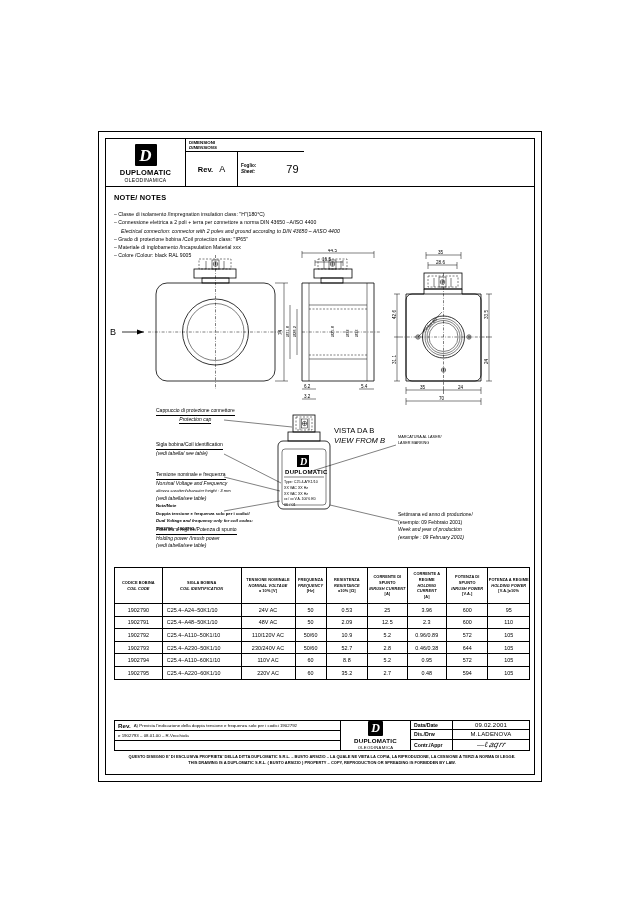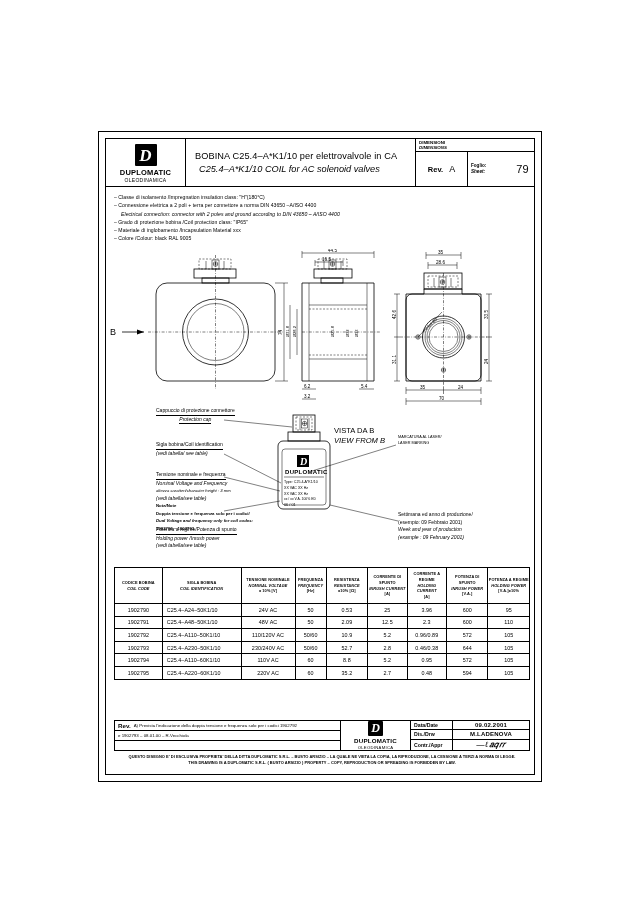--- a/index.html
+++ b/index.html
@@ -311,21 +311,21 @@
     padding-left: 3px;
     border-right: 0.6px solid #000;
     height: 100%;
     display: flex;
     align-items: center;
     box-sizing: border-box;
   }
   .meta-val {
     flex: 1;
     font-size: 6.0px;
-    font-weight: bold;
+    font-weight: normal;
     text-align: center;
     letter-spacing: 0.2px;
   }
   .sig {
     font-family: "Liberation Serif", serif;
     font-style: italic;
     font-size: 8px;
   }
   .copyright {
     margin-top: 3px;
@@ -353,24 +353,20 @@
 <div class="page">
   <div class="frame">
     <div class="inner">
 
       <div class="header">
         <div class="hdr-logo">
           <div class="logo-d">D</div>
           <div class="logo-name">DUPLOMATIC</div>
           <div class="logo-sub">OLEODINAMICA</div>
         </div>
-        <div class="hdr-title">
-          <div class="t1">BOBINA C25.4–A*K1/10 per elettrovalvole in CA</div>
-          <div class="t2">C25.4–A*K1/10   COIL  for AC solenoid valves</div>
-        </div>
         <div class="hdr-right">
           <div class="hdr-dim">
             <span>DIMENSIONI</span>
             <span class="it">DIMENSIONS</span>
           </div>
           <div class="hdr-rev">
             <div class="cellA">
               <span class="lbl">Rev.</span>
               <span class="val">A</span>
             </div>
@@ -379,20 +375,21 @@
                 <span>Foglio:</span>
                 <span class="it">Sheet:</span>
               </span>
               <span class="sheetnum">79</span>
             </div>
           </div>
         </div>
       </div>
 
       <div class="notes">
+        <div class="notes-title">NOTE/ NOTES</div>
         <div class="note-line">–  Classe di isolamento /Impregnation insulation class: "H"(180°C)</div>
         <div class="note-line">–  Connessione elettrica a 2 poli + terra per connettore a norma DIN 43650 –A/ISO 4400</div>
         <div class="note-line note-cont it" style="font-style:italic">Electrical connection: connector with 2 poles and ground according to DIN 43650 – A/ISO 4400</div>
         <div class="note-line">–  Grado di protezione bobina /Coil protection class: "IP65"</div>
         <div class="note-line">–  Materiale di inglobamento /Incapsulation Material xxx</div>
         <div class="note-line">–  Colore /Colour: black RAL 9005</div>
       </div>
 
       <div class="drawarea">
         <svg width="432" height="290" viewBox="0 0 432 290">

